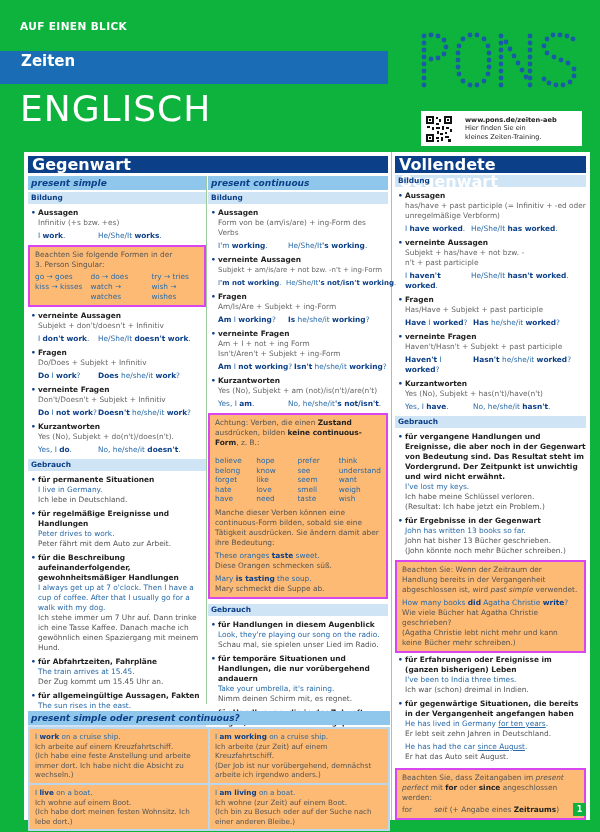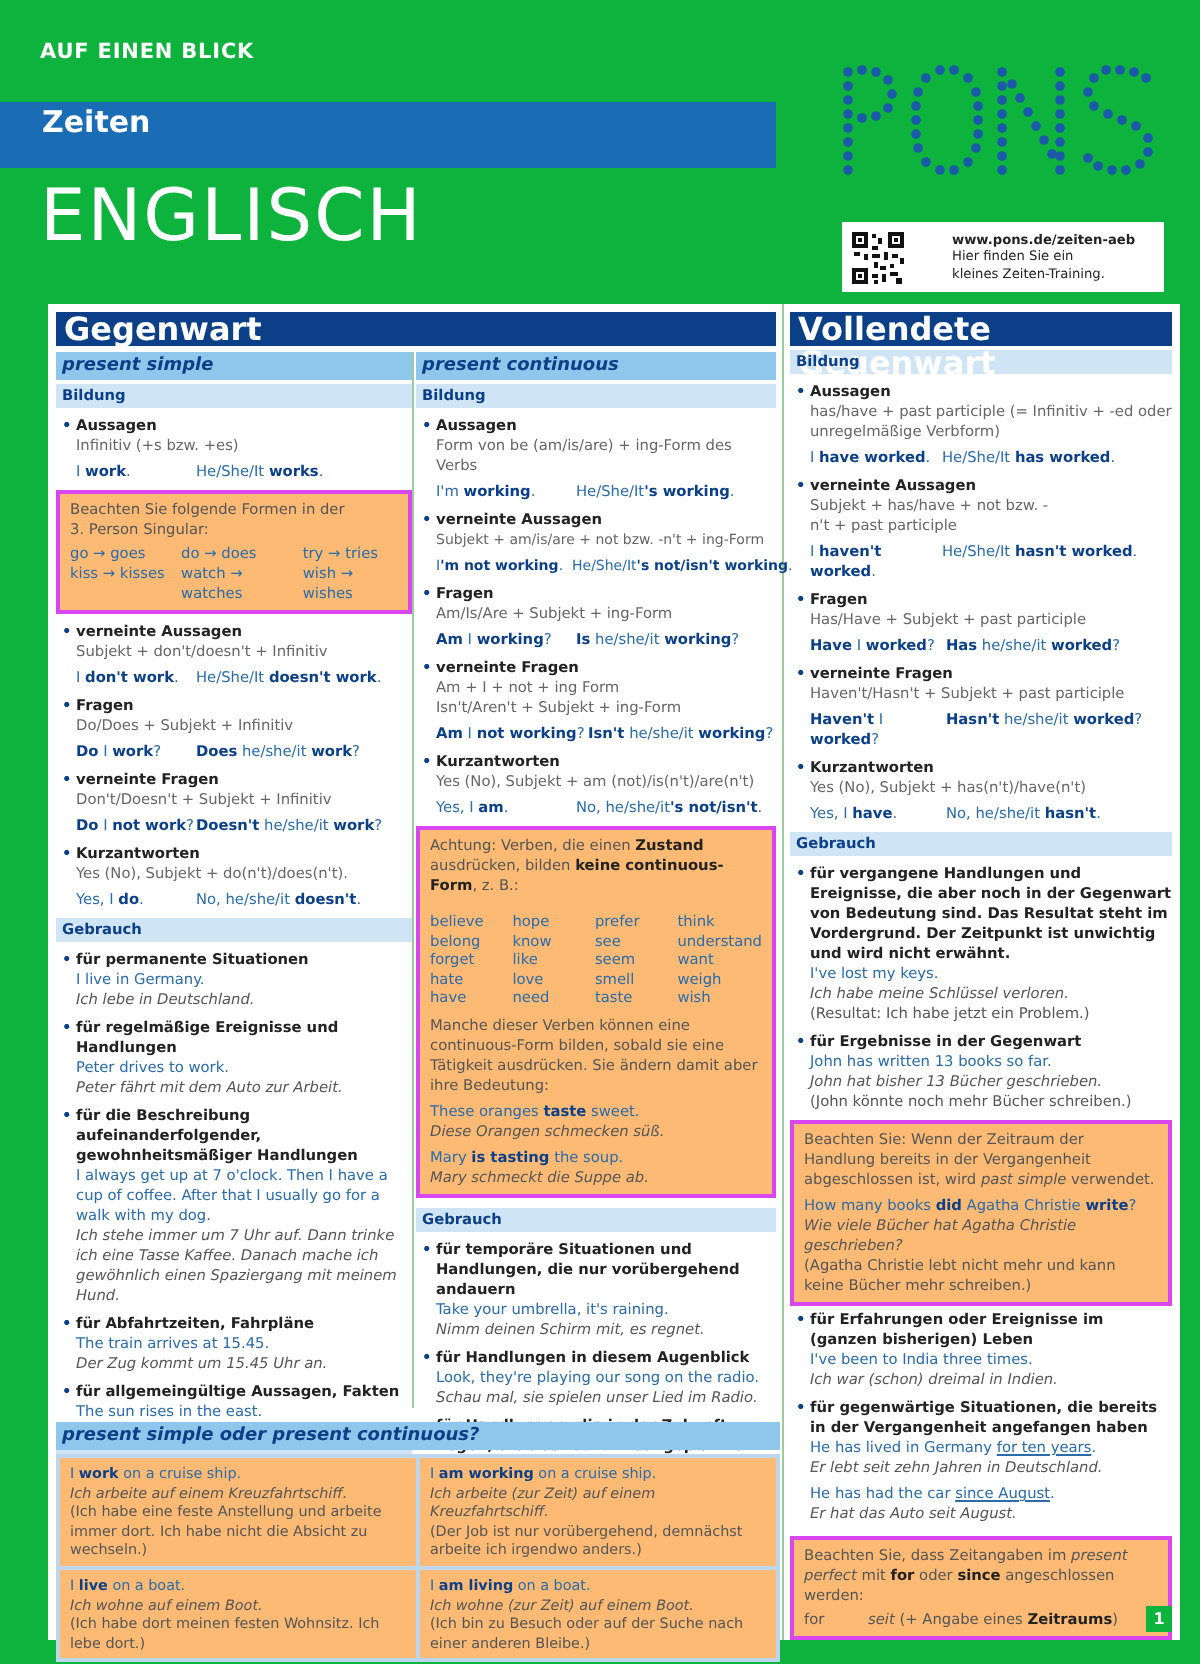--- a/index.html
+++ b/index.html
@@ -5,41 +5,41 @@
 *{box-sizing:border-box;margin:0;padding:0}
 html,body{width:600px;height:832px;overflow:hidden}
 body{background:#0db33c;font-family:"DejaVu Sans","Liberation Sans",sans-serif;position:relative;color:#333}
 .kicker{position:absolute;left:20px;top:20px;color:#fff;font-size:10.5px;font-weight:bold;letter-spacing:.4px}
 .subject-bar{position:absolute;left:0;top:51px;width:388px;height:33px;background:#1a6cb5}
 .subject{position:absolute;left:21px;top:52px;color:#fff;font-size:15px;font-weight:bold}
 .title{position:absolute;left:20px;top:88px;color:#fff;font-size:36px;font-weight:normal;letter-spacing:1px}
 .logo{position:absolute;left:418px;top:30px;width:165px;height:60px}
 .qrbox{position:absolute;left:421px;top:111px;width:161px;height:35px;background:#fff;display:flex;align-items:center;padding-left:4px}
 .qr{width:28px;height:28px;position:relative}
-.qrtext{font-size:6.6px;line-height:8.5px;color:#222;margin-left:23px}
+.qrtext{font-size:6.6px;line-height:8.5px;color:#222;margin-left:12px}
 .qrtext b{font-weight:bold}
 .sheet{position:absolute;left:24px;top:152px;width:566px;height:668px;background:#fff}
 .col{position:absolute;top:4px;font-size:7.4px;line-height:10px}
 .c1{left:4px;width:178px}
 .c2{left:184px;width:180px}
 .c3{left:371px;width:191px}
 .vdiv{position:absolute;width:1px;background:#9ccc9c}
 .secthead{background:#0b3f87;color:#fff;font-weight:bold;font-size:16px;height:17px;line-height:17px;padding-left:4px}
 .tense{background:#8fc7ec;color:#0b3f87;font-weight:bold;font-style:italic;font-size:9px;height:14px;line-height:14px;padding-left:3px;margin-top:3px}
 .sub{background:#cfe4f5;color:#0b3f87;font-weight:bold;font-size:7.4px;height:12px;line-height:12px;padding-left:3px;margin-top:2px}
 .item{padding-left:10px;position:relative;margin-top:4px}
 .item:before{content:"•";position:absolute;left:3px;top:0;font-weight:bold;color:#0b3f87}
 .item-title{font-weight:bold;color:#222}
 .rule{color:#666}
 .ex{display:flex;margin-top:3px;color:#2a6ba8}
 .ex span{flex:0 0 auto}
 .ex .l{width:60px}
 .ex b{color:#0b3f87}
 .en{color:#2a6ba8}
-.de{color:#555;font-style:italic}
+.de{color:#555;}
 .note{color:#555}
 .box{background:#fdba74;border:2px solid #d946ef;padding:3px 5px;margin-top:4px;color:#555}
 .grid{display:grid;color:#2a6ba8}
 .grid4{grid-template-columns:repeat(4,1fr)}
 .grid2{grid-template-columns:1fr 1fr}
 .bottom{position:absolute;left:4px;top:556px;width:362px}
 .pc-grid{display:grid;grid-template-columns:1fr 1fr;border:1px solid #bcd6ee;margin-top:2px}
 .pc-cell{background:#fdba74;padding:3px 5px;font-size:7.2px;line-height:9.6px;border:1px solid #bcd6ee;color:#555}
 .pc-cell .en{color:#2a6ba8}
 .pc-cell b{color:#0b3f87}
@@ -370,28 +370,28 @@
       </div>
       <div style="margin-top:4px">Manche dieser Verben können eine continuous-Form bilden, sobald sie eine Tätigkeit ausdrücken. Sie ändern damit aber ihre Bedeutung:</div>
       <div class="en" style="margin-top:3px"><span>These oranges </span><b style="color:#0b3f87">taste</b><span> sweet.</span></div>
       <div class="de">Diese Orangen schmecken süß.</div>
       <div class="en" style="margin-top:3px"><span>Mary </span><b style="color:#0b3f87">is tasting</b><span> the soup.</span></div>
       <div class="de">Mary schmeckt die Suppe ab.</div>
     </div>
 
     <div class="sub" style="margin-top:5px">Gebrauch</div>
     <div class="item">
+        <div class="item-title">für Handlungen in diesem Augenblick</div>
+        <div class="en">Look, they're playing our song on the radio.</div>
+        <div class="de">Schau mal, sie spielen unser Lied im Radio.</div>
+      </div>
+    <div class="item">
         <div class="item-title">für temporäre Situationen und Handlungen, die nur vorübergehend andauern</div>
         <div class="en">Take your umbrella, it's raining.</div>
         <div class="de">Nimm deinen Schirm mit, es regnet.</div>
-      </div>
-    <div class="item">
-        <div class="item-title">für Handlungen in diesem Augenblick</div>
-        <div class="en">Look, they're playing our song on the radio.</div>
-        <div class="de">Schau mal, sie spielen unser Lied im Radio.</div>
       </div>
     <div class="item">
         <div class="item-title">für Handlungen, die in der Zukunft liegen, die aber schon fest geplant bzw. vereinbart sind.</div>
         <div class="en">I'm seeing the dentist tomorrow morning.</div>
         <div class="de">Ich gehe morgen früh zum Zahnarzt.</div>
         <div class="note">(Der Termin ist schon vereinbart.)</div>
       </div>
 
     <div class="sub" style="margin-top:4px"><span>Signalwörter für das </span><i>present continuous</i></div>
     <div class="grid" style="grid-template-columns:52px 44px 1fr;padding-left:3px;margin-top:2px">

